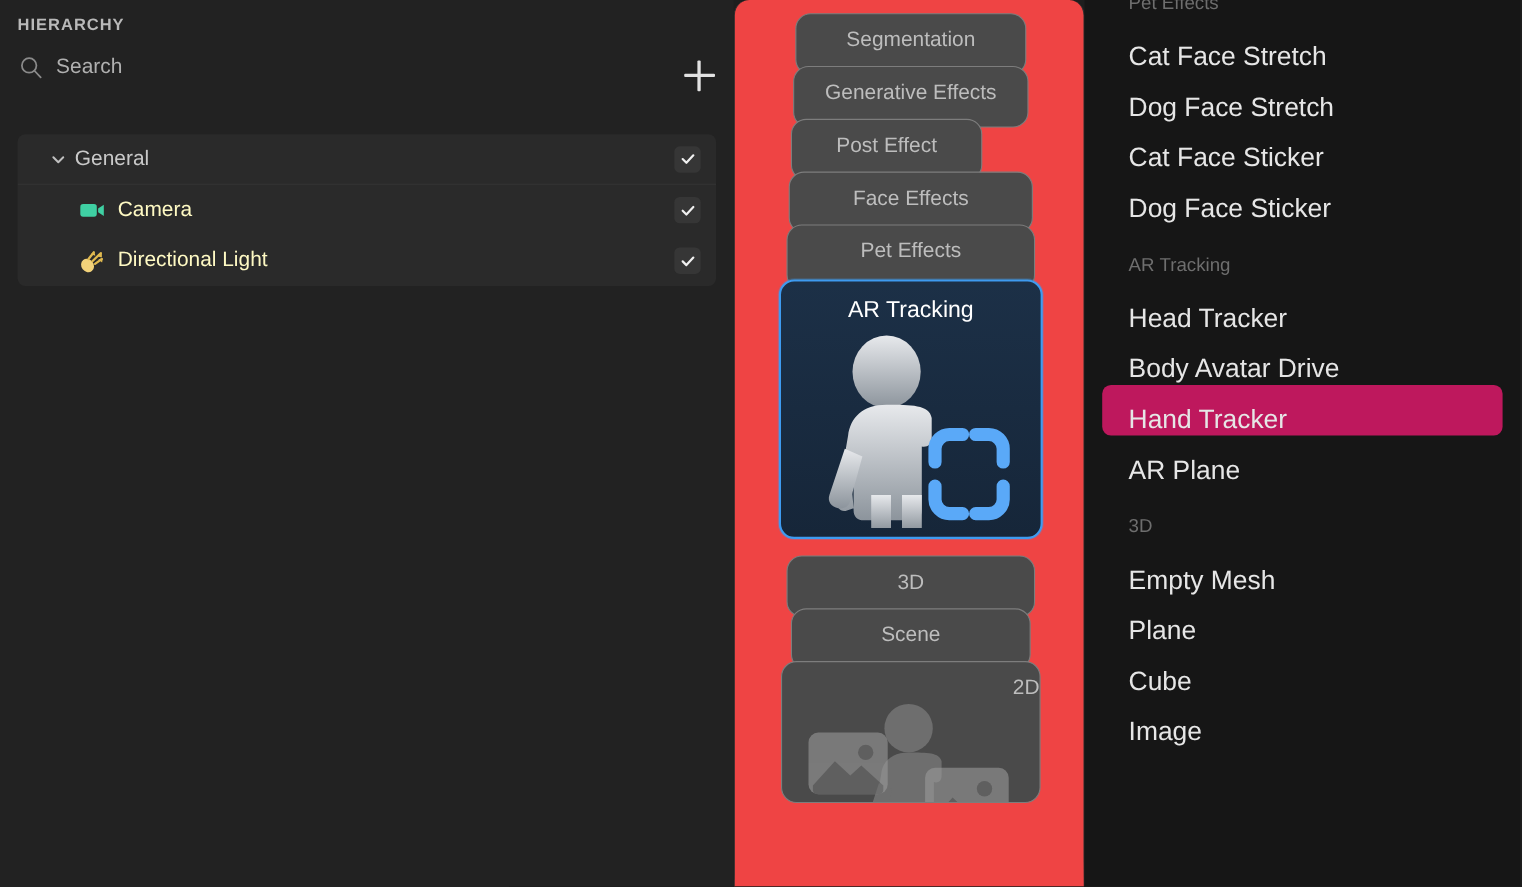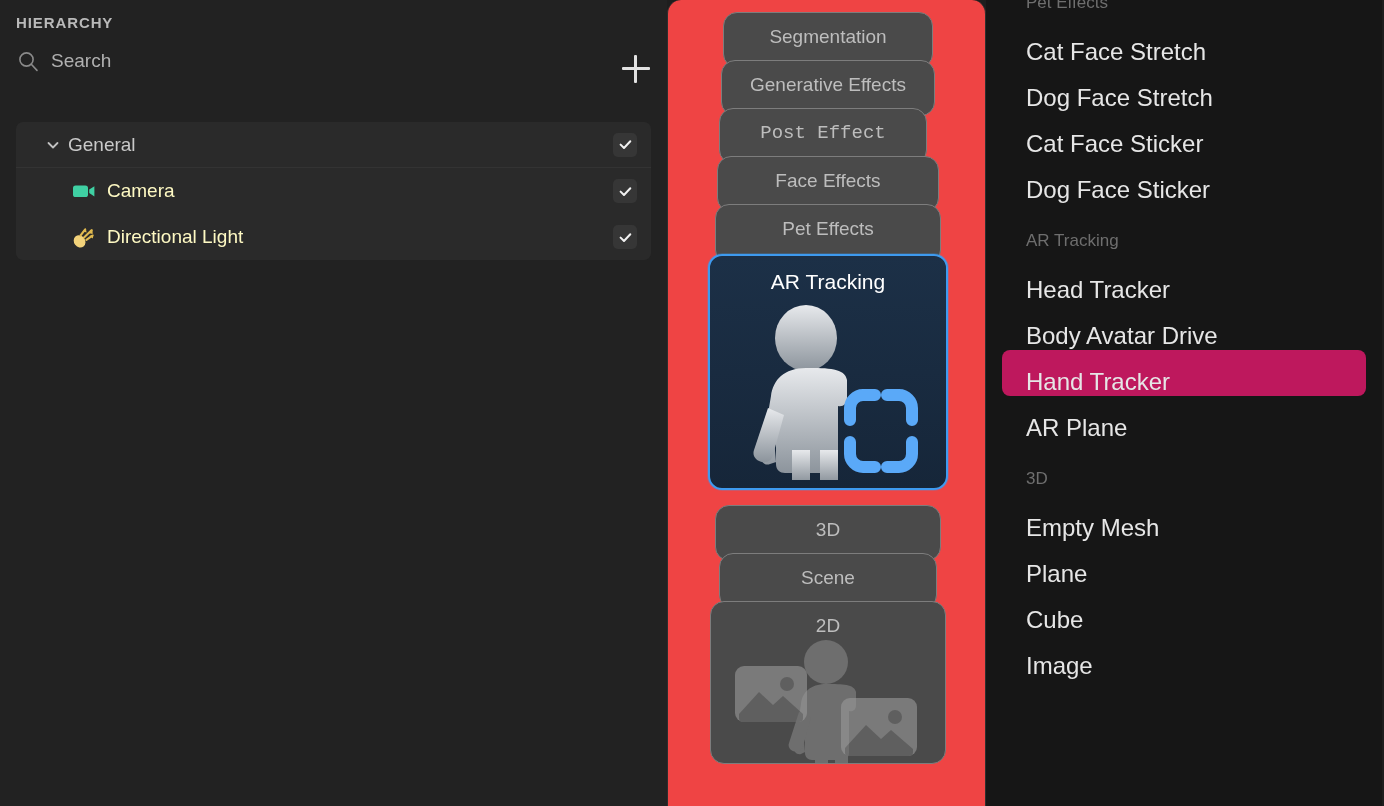--- a/index.html
+++ b/index.html
@@ -232,21 +232,21 @@
   <div class="stack-panel">
 
     <div class="card" style="left:55px; top:12px; width:210px; height:56px; z-index:1;">
       <span class="card-label">Segmentation</span>
     </div>
 
     <div class="card" style="left:53px; top:60px; width:214px; height:56px; z-index:2;">
       <span class="card-label">Generative Effects</span>
     </div>
 
-    <div class="card" style="left:51px; top:108px; width:208px; height:56px; z-index:3;font-family:Liberation Mono, monospace;">
+    <div class="card" style="left:51px; top:108px; width:174px; height:56px; z-index:3;">
       <span class="card-label">Post Effect</span>
     </div>
 
     <div class="card" style="left:49px; top:156px; width:222px; height:56px; z-index:4;">
       <span class="card-label">Face Effects</span>
     </div>
 
     <div class="card" style="left:47px; top:204px; width:226px; height:60px; z-index:5;">
       <span class="card-label">Pet Effects</span>
     </div>
@@ -283,21 +283,21 @@
     </div>
 
     <div class="card" style="left:47px; top:505px; width:226px; height:56px; z-index:3;">
       <span class="card-label">3D</span>
     </div>
 
     <div class="card" style="left:51px; top:553px; width:218px; height:56px; z-index:4;">
       <span class="card-label">Scene</span>
     </div>
 
-    <div class="card" style="left:42px; top:601px; width:236px; height:163px; z-index:5; overflow:hidden;">
+    <div class="card" style="left:42px; top:601px; width:236px; height:129px; z-index:5; overflow:hidden;text-align:right;">
       <span class="card-label">2D</span>
       <span class="fig" style="top:38px; width:210px; height:128px;">
         <svg width="210" height="128" viewBox="0 0 210 128">
           <g fill="#6e6e6e">
             <ellipse cx="103" cy="22" rx="22" ry="22"></ellipse>
             <path d="M103 44 c-16 0 -24 9 -25 20 l-7 42 c-1 6 3 9 7 8 l4 -2 -3 -34 3 0 0 35
                      c0 4 3 7 7 7 l30 0 c4 0 7 -3 7 -7 l0 -42 c4 1 7 -1 7 -6 l0 -13
                      c-2 -8 -13 -8 -30 -8 Z"></path>
             <path d="M76 72 l-10 31 c-1.5 4 1.5 8 6 8.5 4 .5 7 -1.5 8 -5 l8 -29 Z"></path>
             <path d="M92 108 l0 20 13 0 0 -20 Z"></path>

